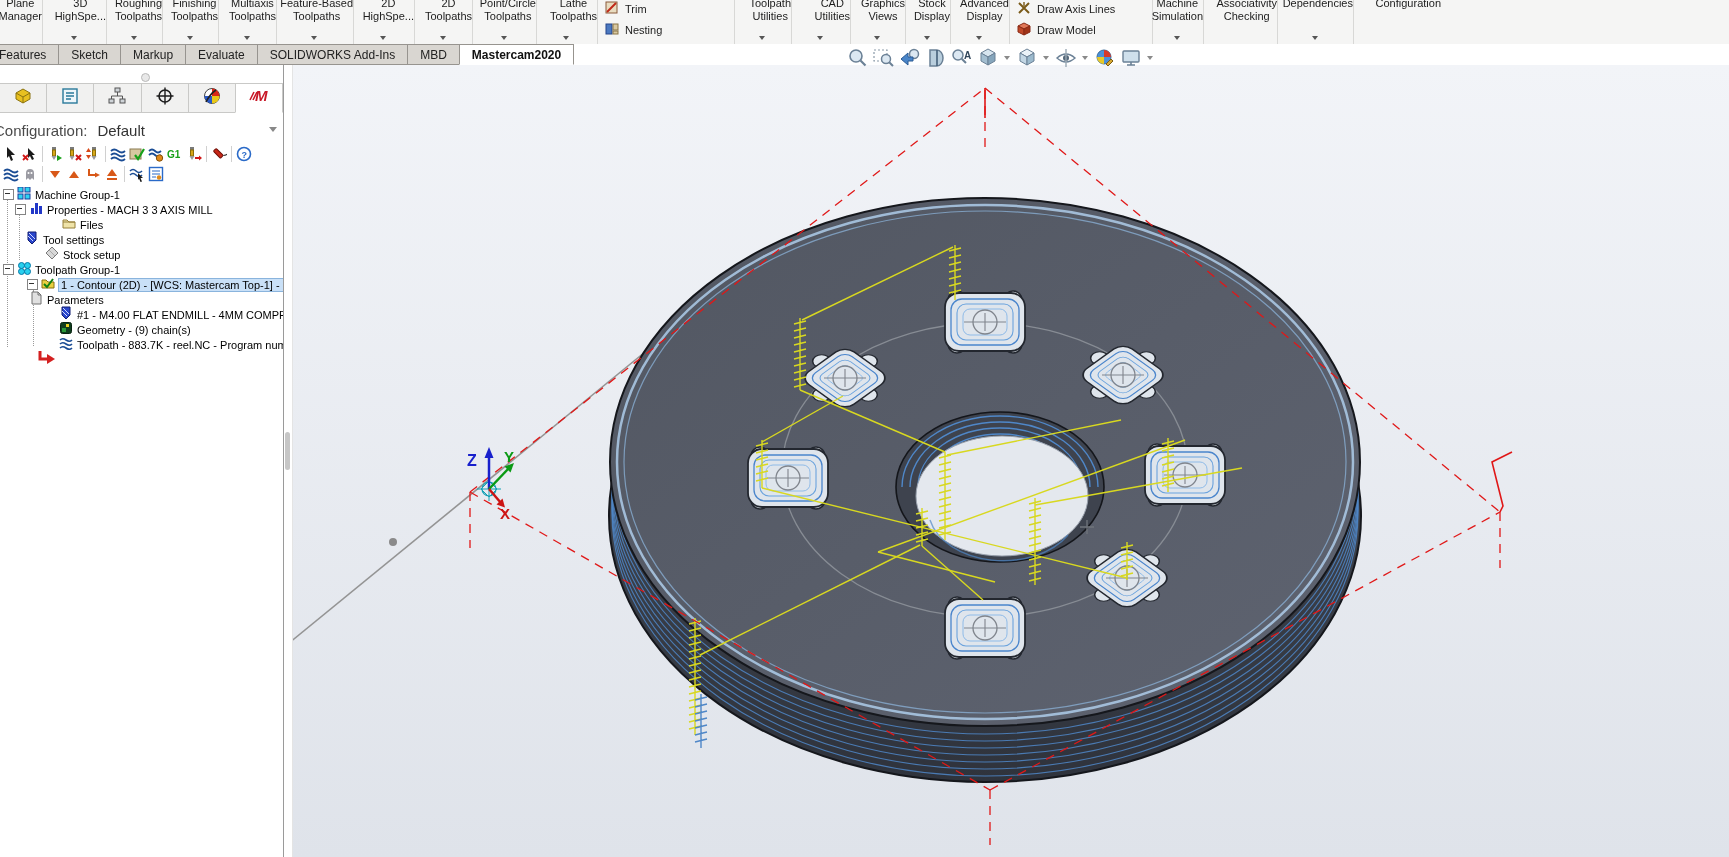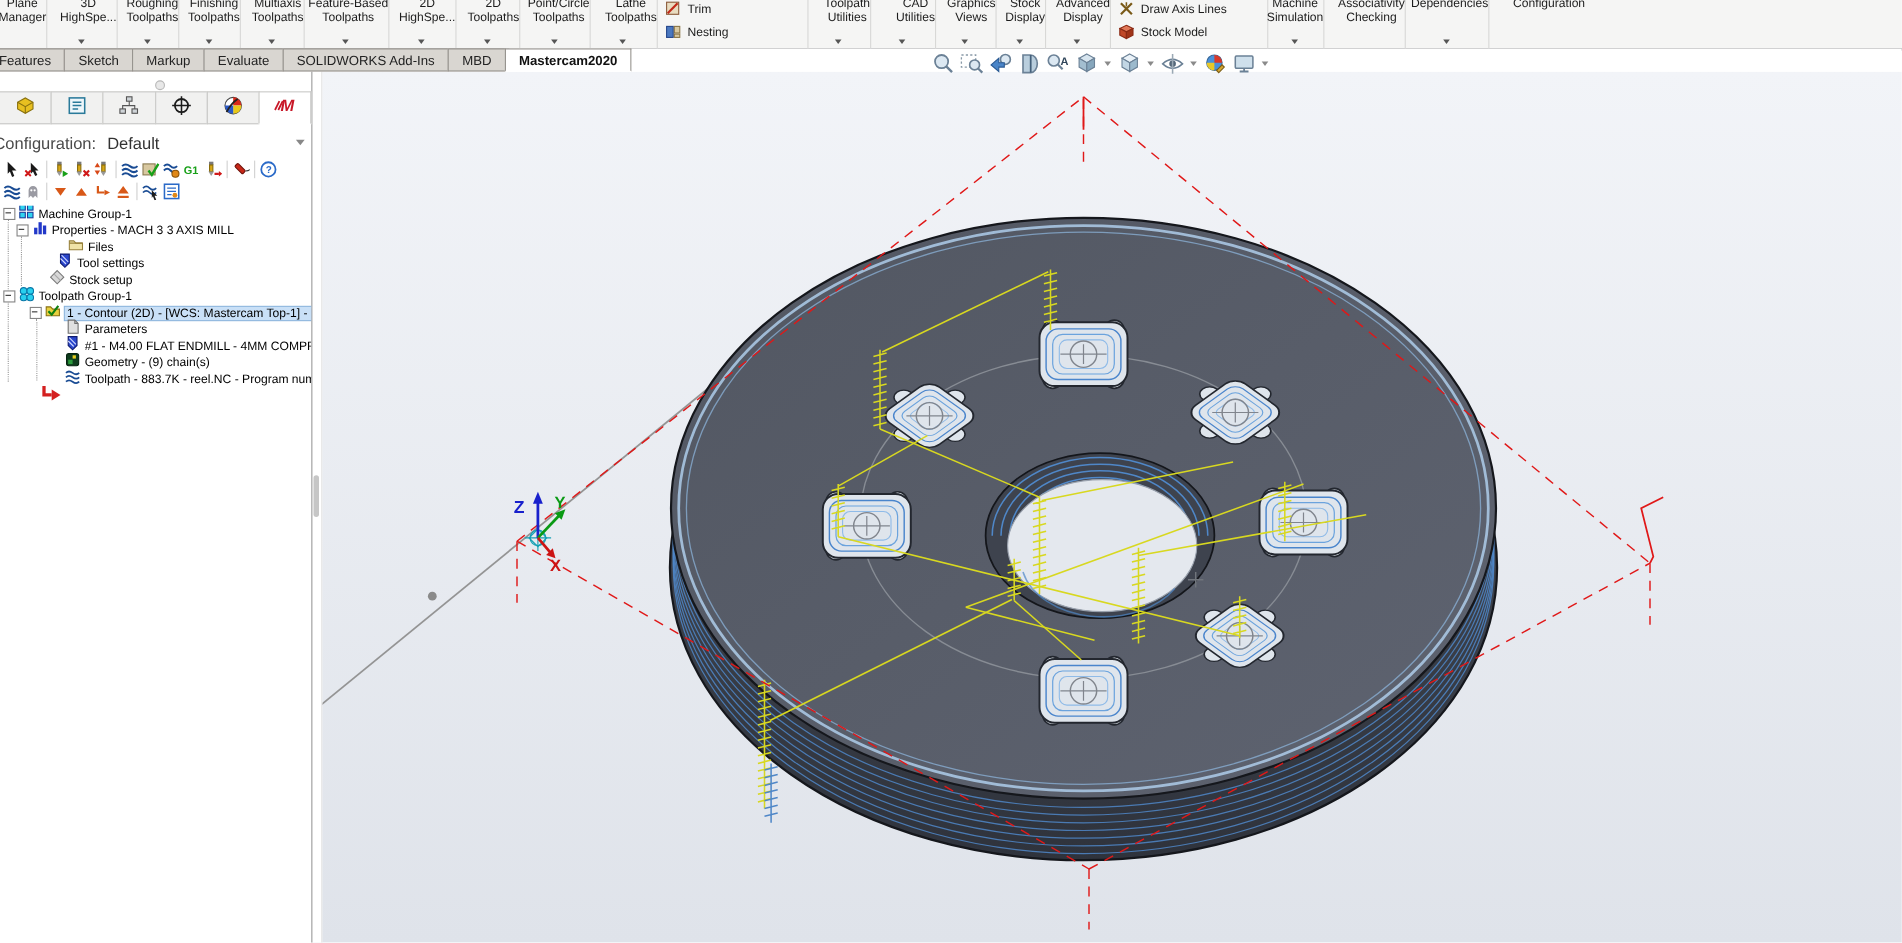--- a/index.html
+++ b/index.html
@@ -198,21 +198,21 @@
             <path d="M7,1 V5" stroke="#7a5a18" stroke-width="1.4"></path>
           </svg></span>
         <span>Draw Axis Lines</span>
       </div>
     <div class="ri">
         <span><svg width="14" height="14">
             <polygon points="7,1 13,4 7,7 1,4" fill="#e07858" stroke="#8a2a14"></polygon>
             <polygon points="1,4 7,7 7,13 1,10" fill="#c04828" stroke="#8a2a14"></polygon>
             <polygon points="13,4 7,7 7,13 13,10" fill="#a03418" stroke="#8a2a14"></polygon>
           </svg></span>
-        <span>Stock Model</span>
+        <span>Draw Model</span>
       </div>
   </div>
   <div class="rg" style="width:50px">
       <div class="rl">
         <span class="l1">Machine</span>
         <span class="l1">Simulation</span>
       </div>
       <i class="car"></i>
     </div>
   <div class="rg" style="width:73px">
@@ -533,21 +533,21 @@
           </svg></span>
         <span class="lab">Properties - MACH 3 3 AXIS MILL</span>
       </div>
     <div class="trow" style="padding-left:59px">
         <span class="ticn"><svg width="14" height="14">
             <path d="M1,4 h4 l2,2 h6 v6 h-12 z" fill="#efe3a8" stroke="#96803a"></path>
             <path d="M1,6 h12" stroke="#96803a"></path>
           </svg></span>
         <span class="lab">Files</span>
       </div>
-    <div class="trow" style="padding-left:49px">
+    <div class="trow" style="padding-left:22px">
         <span class="ticn"><svg width="14" height="14">
             <polygon points="3,1 11,1 11,9 7,13 3,9" fill="#2a46cc" stroke="#101c70"></polygon>
             <path d="M4,2 L10,8 M3,5 L8,10" stroke="#cfd8ff"></path>
           </svg></span>
         <span class="lab">Tool settings</span>
       </div>
     <div class="trow" style="padding-left:42px">
         <span class="ticn"><svg width="14" height="14">
             <polygon points="7,1 13,7 7,13 1,7" fill="#d8d8d8" stroke="#7a7a7a"></polygon>
             <path d="M4,4 L10,10" stroke="#aaa"></path>
@@ -565,21 +565,21 @@
         <span class="lab">Toolpath Group-1</span>
       </div>
     <div class="trow sel" style="padding-left:27px">
         <span class="exp"></span>
         <span class="ticn"><svg width="14" height="14">
             <path d="M1,4 h4 l2,2 h6 v6 h-12 z" fill="#e8d040" stroke="#887010"></path>
             <path d="M3,8 L6,11 L12,3" stroke="#108010" stroke-width="2" fill="none"></path>
           </svg></span>
         <span class="lab">1 - Contour (2D) - [WCS: Mastercam Top-1] - [Tpl</span>
       </div>
-    <div class="trow" style="padding-left:56px">
+    <div class="trow" style="padding-left:26px">
         <span class="ticn"><svg width="14" height="14">
             <path d="M3,1 h6 l3,3 v9 h-9 z" fill="#e0e0e0" stroke="#707070"></path>
             <path d="M9,1 v3 h3" fill="none" stroke="#707070"></path>
           </svg></span>
         <span class="lab">Parameters</span>
       </div>
     <div class="trow" style="padding-left:56px">
         <span class="ticn"><svg width="14" height="14">
             <polygon points="3,1 11,1 11,9 7,13 3,9" fill="#2a46cc" stroke="#101c70"></polygon>
             <path d="M4,2 L10,8 M3,5 L8,10" stroke="#cfd8ff"></path>

